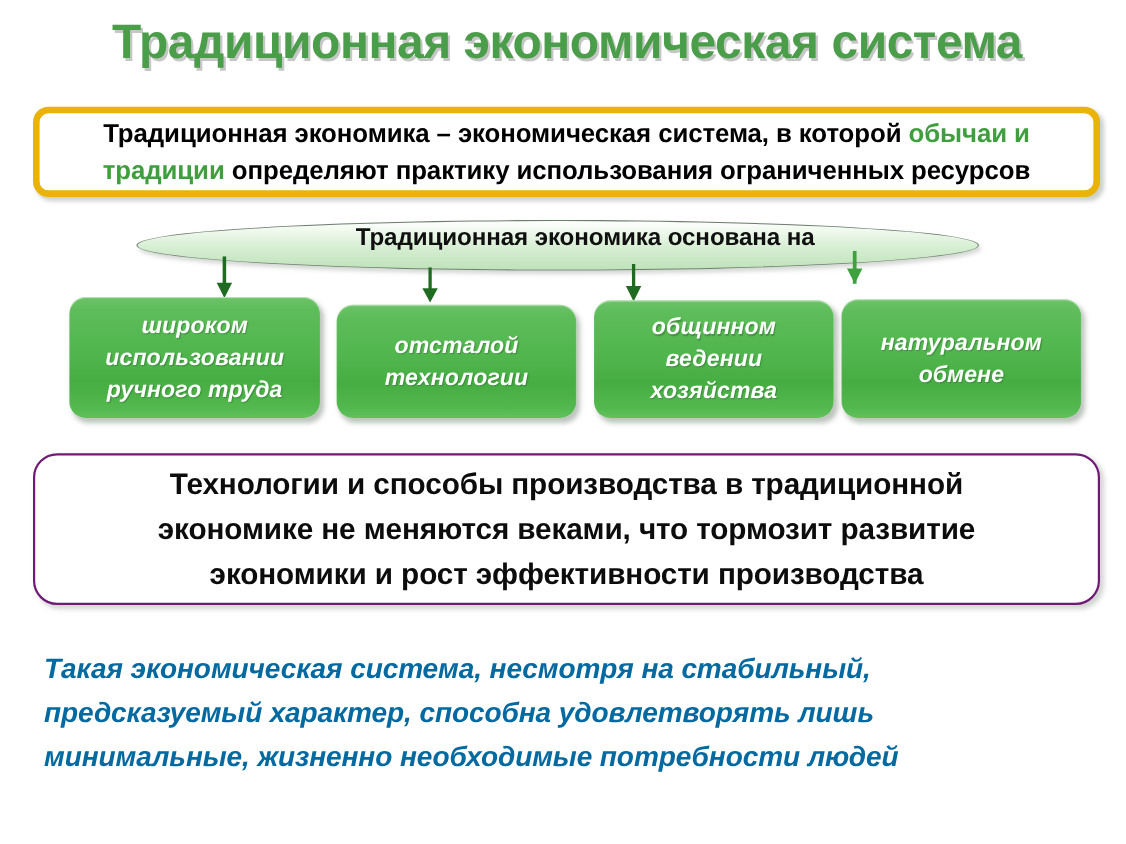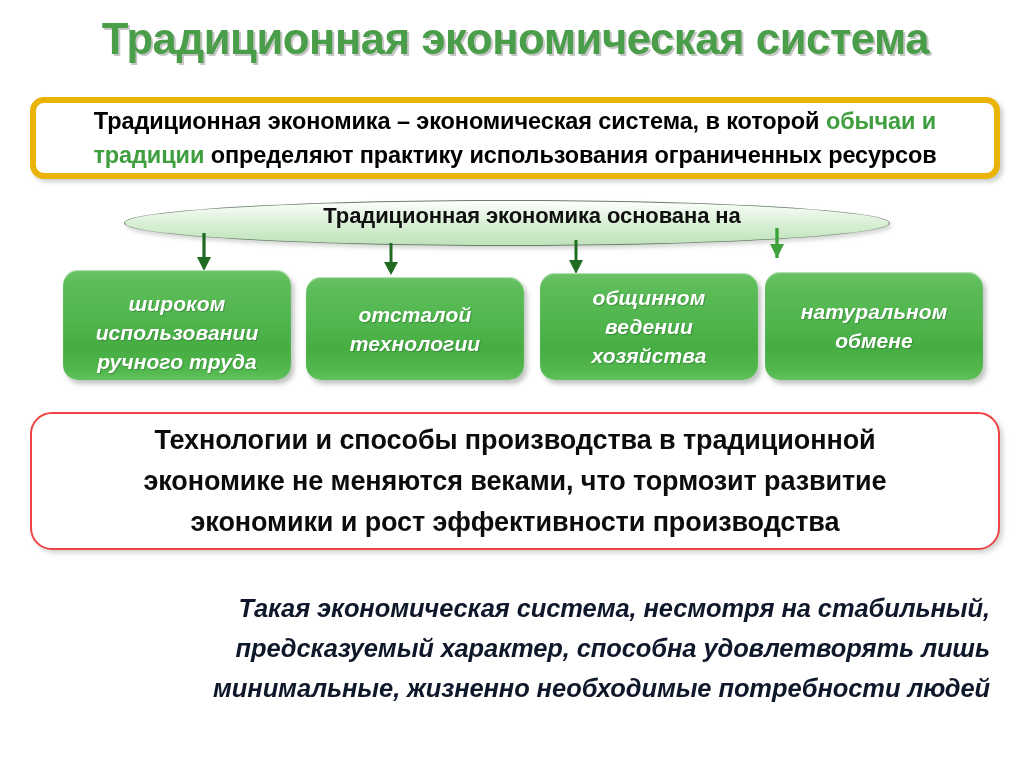--- a/index.html
+++ b/index.html
@@ -130,34 +130,34 @@
     font-weight: bold;
     font-style: italic;
     line-height: 29px;
     color: #ffffff;
     text-align: center;
     letter-spacing: 0.1px;
     text-shadow: 1px 1px 1px rgba(40,100,40,0.45);
     white-space: pre-line;
   }
 
-  #gbox-0 { left: 63px;  top: 270px; width: 228px; height: 110px; align-items: flex-end; }
+  #gbox-0 { left: 63px;  top: 270px; width: 228px; height: 110px; }
   #gbox-1 { left: 306px; top: 277px; width: 218px; height: 103px; }
   #gbox-2 { left: 540px; top: 273px; width: 218px; height: 107px; }
   #gbox-3 { left: 765px; top: 272px; width: 218px; height: 108px; }
 
   
   .concl-box {
     position: absolute;
     left: 30px;
     top: 412px;
     width: 970px;
     height: 138px;
     background: #ffffff;
-    border: 2px solid #ef4444;
+    border: 2px solid #701a75;
     border-radius: 22px;
     box-shadow: 3px 3px 5px rgba(140,150,140,0.40);
     display: flex;
     align-items: center;
     justify-content: center;
   }
   .concl-text {
     font-family: "Liberation Sans Narrow", "Liberation Sans", sans-serif;
     font-size: 27px;
     font-weight: bold;
@@ -172,22 +172,22 @@
   .red-text {
     position: absolute;
     left: 40px;
     top: 588px;
     width: 950px;
     font-family: "Liberation Sans Narrow", "Liberation Sans", sans-serif;
     font-size: 25.5px;
     font-weight: bold;
     font-style: italic;
     line-height: 40px;
-    color: #0f172a;
-    text-align: right;
+    color: #0369a1;
+    text-align: left;
     letter-spacing: -0.1px;
     white-space: pre-line;
   }
 </style>
 </head>
 <body>
 
 <div id="slide">
 
   <div class="slide-title">Традиционная экономическая система</div>

